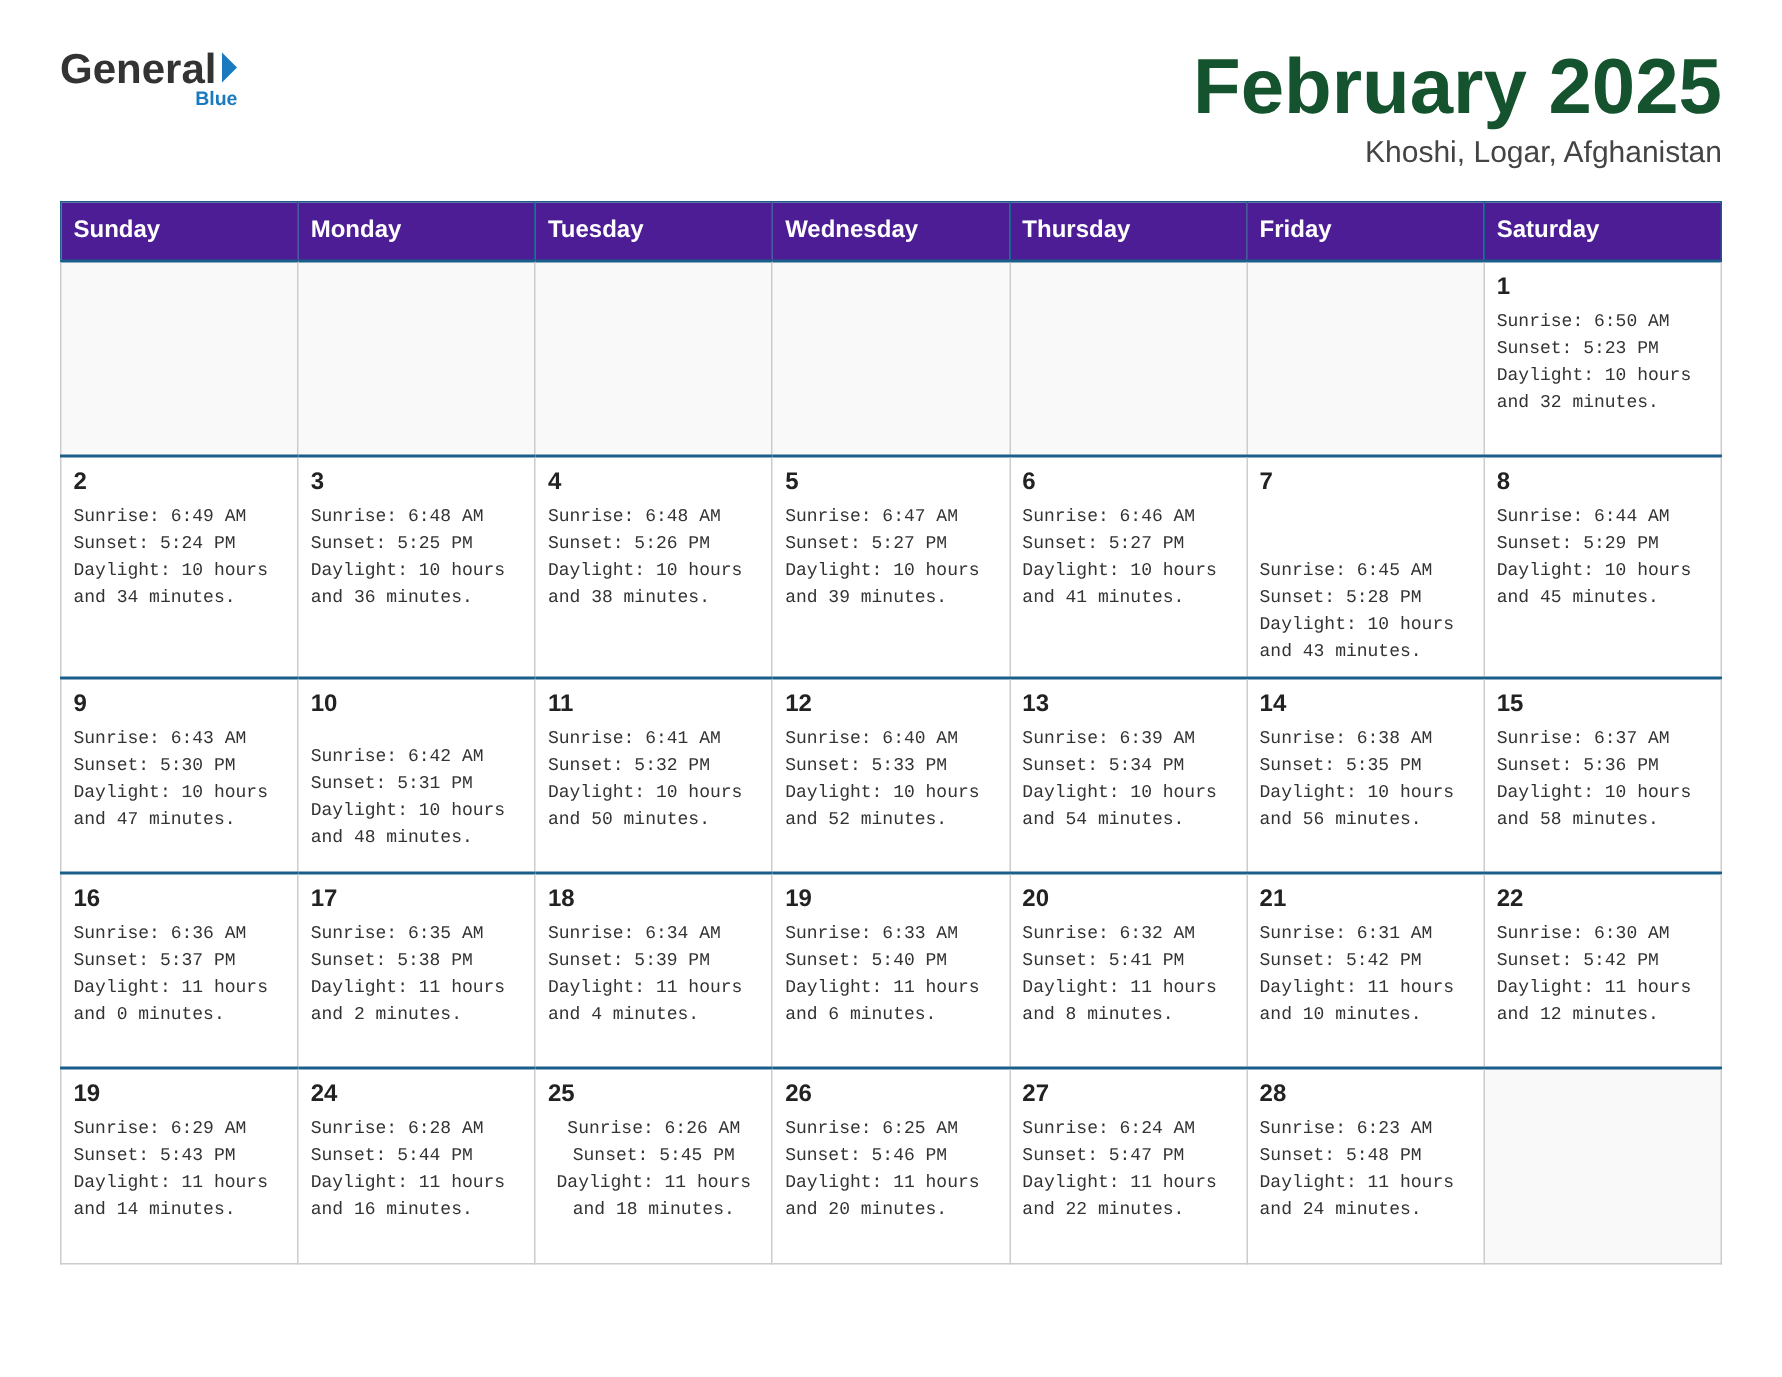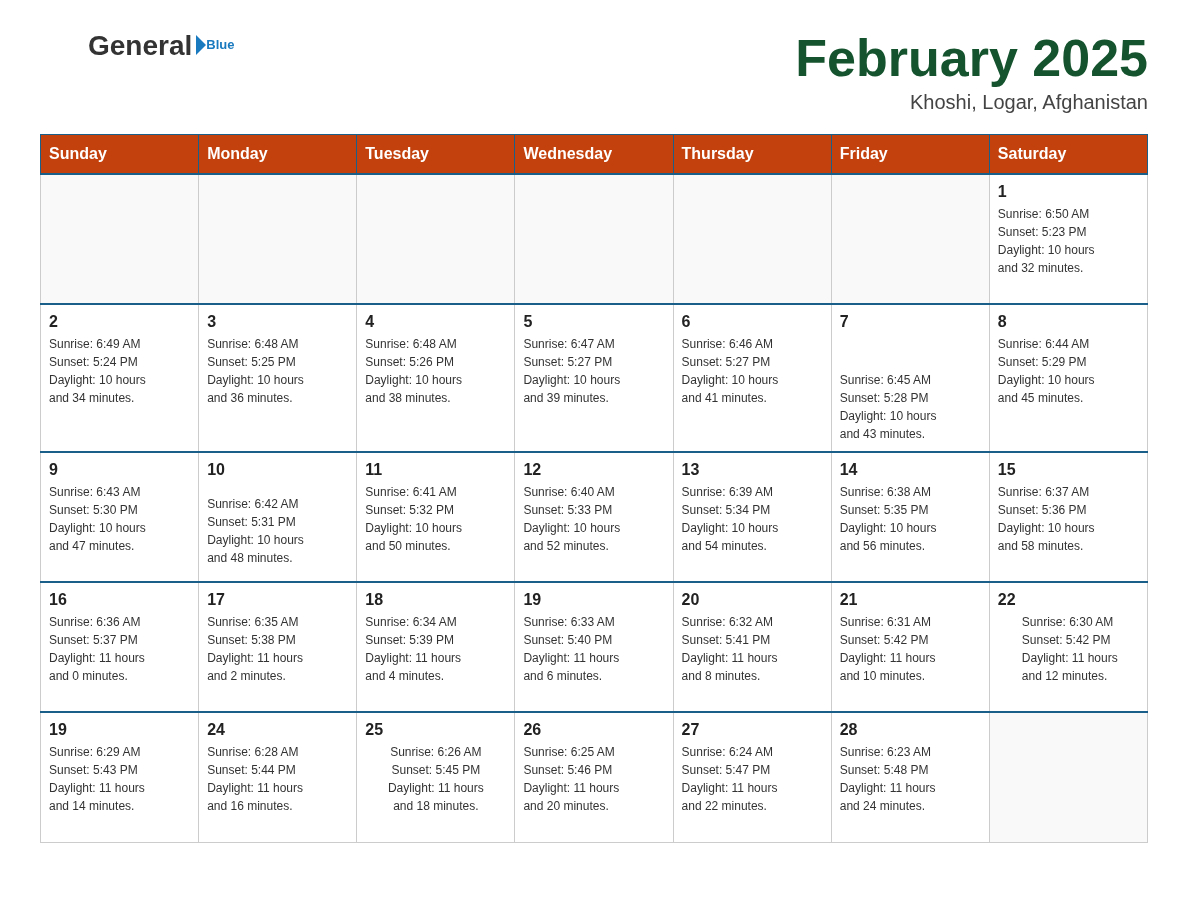--- a/index.html
+++ b/index.html
@@ -11,23 +11,22 @@
       min-height: 918px;
     }
     .header {
       display: flex;
       justify-content: space-between;
       align-items: flex-start;
       margin-bottom: 20px;
     }
     .logo {
       display: flex;
-      flex-direction: row;
-      align-items: center;
-      margin-left: 48px;
+      flex-direction: column;
+      align-items: flex-end;
     }
     .logo-text {
       font-size: 28px;
       font-weight: bold;
       color: #333;
       display: flex;
       align-items: center;
       gap: 2px;
     }
     .logo-general { color: #333; }
@@ -59,21 +58,21 @@
       font-size: 20px;
       color: #444;
       margin-top: 4px;
     }
     .calendar-table {
       width: 100%;
       border-collapse: collapse;
       table-layout: fixed;
     }
     .calendar-table thead tr th {
-      background-color: #c2410c;
+      background-color: #4c1d95;
       color: #fff;
       padding: 10px 8px;
       font-size: 16px;
       font-weight: bold;
       text-align: left;
       border: 1px solid #1a5f8a;
     }
     .calendar-table tbody tr td {
       vertical-align: top;
       border: 1px solid #ccc;
@@ -87,20 +86,21 @@
       font-size: 16px;
       font-weight: bold;
       color: #222;
       display: block;
       margin-bottom: 4px;
     }
     .day-info {
       font-size: 12px;
       color: #333;
       line-height: 1.5;
+      font-family: Liberation Mono, monospace;
     }
     .empty-cell {
       background: #f9f9f9;
     }
     
     .first-row td {
       height: 140px;
     }
   </style>
 </head>
@@ -288,21 +288,21 @@
         </td>
         <td>
           <span class="day-number">21</span>
           <div class="day-info" style="white-space: pre-line;">Sunrise: 6:31 AM
 Sunset: 5:42 PM
 Daylight: 11 hours
 and 10 minutes.</div>
         </td>
         <td>
           <span class="day-number">22</span>
-          <div class="day-info" style="white-space: pre-line; margin-left: 24px;">Sunrise: 6:30 AM
+          <div class="day-info" style="white-space: pre-line;">Sunrise: 6:30 AM
 Sunset: 5:42 PM
 Daylight: 11 hours
 and 12 minutes.</div>
         </td>
       </tr>
       <tr>
         <td>
           <span class="day-number">19</span>
           <div class="day-info" style="white-space: pre-line;">Sunrise: 6:29 AM
 Sunset: 5:43 PM

